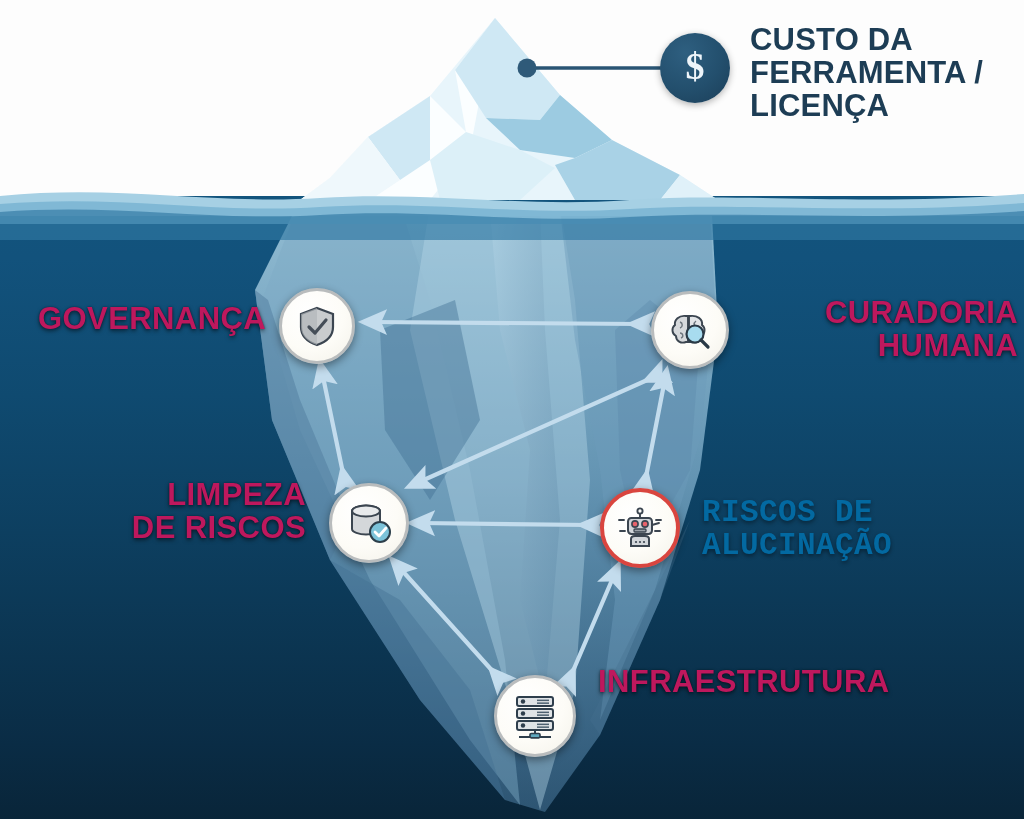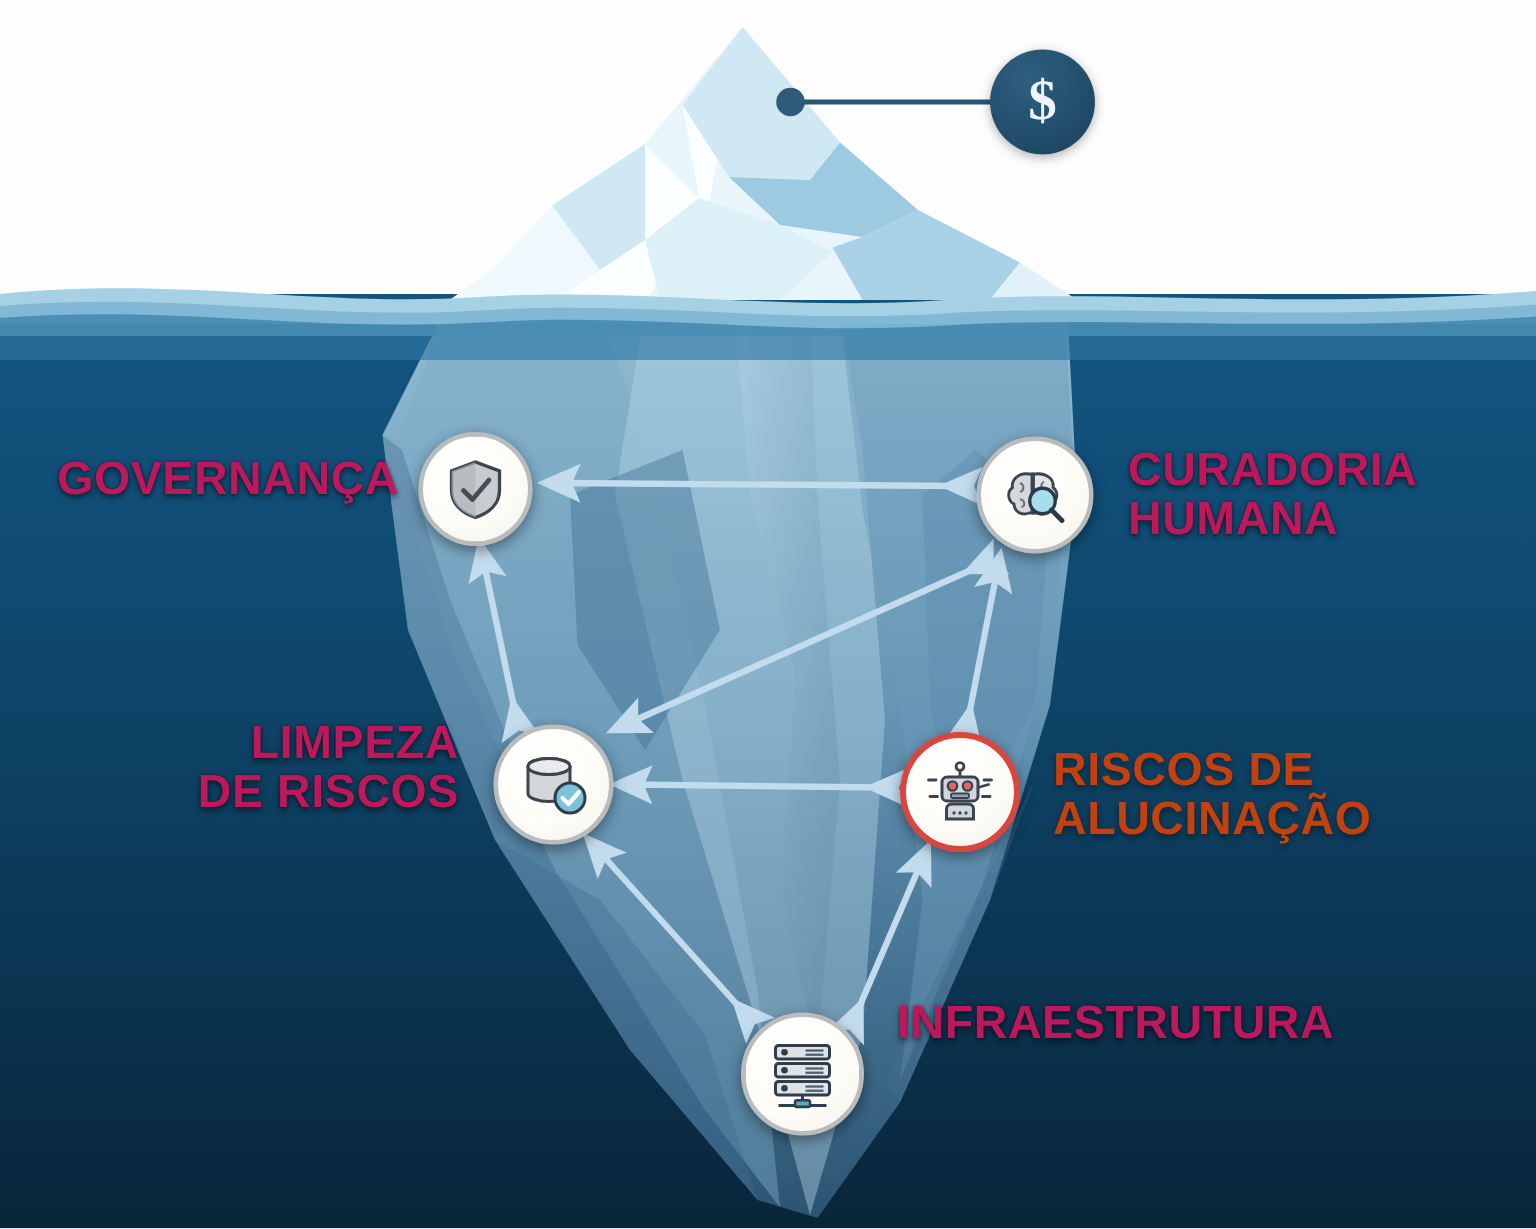--- a/index.html
+++ b/index.html
@@ -29,21 +29,21 @@
   }
   .circ.grey  { border:3px solid #b9bcbd; }
   .circ.red   { border:4px solid #d9453f; }
 
   .label {
     position:absolute; color:#be185d; font-weight:bold;
     letter-spacing:.4px; line-height:1.06;
     text-shadow:0 2px 4px rgba(0,0,0,.55), 0 0 2px rgba(0,0,0,.4);
     white-space:pre-line;
   }
-  .label.red { color:#c2410c; text-shadow:0 2px 4px rgba(0,0,0,.45); }
+  .label.red { color:#0369a1; text-shadow:0 2px 4px rgba(0,0,0,.45);font-family:Liberation Mono, monospace; }
 
   
   .callout-circle {
     position:absolute; width:70px; height:70px; border-radius:50%;
     background:radial-gradient(circle at 36% 28%,#2e5f80 0%,#234f6d 55%,#1b3e58 100%);
     box-shadow:0 2px 7px rgba(0,0,0,.30);
     display:flex; align-items:center; justify-content:center;
   }
   .callout-label {
     position:absolute; color:#1d3d55; font-weight:bold;
@@ -123,40 +123,43 @@
   <svg class="layer" viewBox="0 0 1024 819">
     <line x1="527" y1="68" x2="668" y2="68" stroke="#2a5574" stroke-width="3.4"></line>
     <circle cx="527" cy="68" r="9.5" fill="#2f5a79"></circle>
   </svg>
 
   <div class="callout-circle" style="left:660px; top:33px;">
     <svg width="44" height="44" viewBox="0 0 44 44">
       <text x="22" y="33" text-anchor="middle" font-family="Liberation Serif, serif" font-size="38" font-weight="bold" fill="#eef5fa">$</text>
     </svg>
   </div>
+  <div class="callout-label" style="left:750px; top:24px; width:275px;">CUSTO DA
+FERRAMENTA /
+LICENÇA</div>
 
   <div class="circ grey" style="left:279px; top:288px; width:76px; height:76px;">
     <svg width="44" height="44" viewBox="0 0 44 44">
       <path d="M22,4 L38,10 L38,23 C38,32 31,38 22,41 C13,38 6,32 6,23 L6,10 Z" fill="#c9ccce" stroke="#3b4550" stroke-width="2.2"></path>
       <path d="M22,4 L22,41 C13,38 6,32 6,23 L6,10 Z" fill="#b0b5b9" opacity=".65"></path>
       <path d="M14,23 L20,29 L31,16" fill="none" stroke="#454e58" stroke-width="3.2" stroke-linecap="round" stroke-linejoin="round"></path>
     </svg>
   </div>
   <div class="label" style="left:14px; top:303px; width:252px; font-size:31px; text-align:right;">GOVERNANÇA</div>
 
   <div class="circ grey" style="left:651px; top:291px; width:78px; height:78px;">
     <svg width="48" height="48" viewBox="0 0 48 48">
       <path d="M20,10 C13,9 8,14 9,19 C5,22 6,28 10,30 C10,35 15,38 20,36 L22,36 L22,10 Z" fill="#d6d9dc" stroke="#3b4550" stroke-width="1.9"></path>
       <path d="M24,10 C31,9 37,13 36,19 C40,22 39,28 35,30 C35,35 30,38 25,36 L23,36 L23,10 Z" fill="#e2e5e8" stroke="#3b4550" stroke-width="1.9"></path>
       <path d="M14,16 C17,17 17,21 14,22 M14,27 C17,27 18,31 15,32 M30,15 C27,17 28,21 31,22" fill="none" stroke="#6d757d" stroke-width="1.4"></path>
       <circle cx="29" cy="28" r="8.5" fill="#a8dcef" stroke="#2a3a47" stroke-width="2.2"></circle>
       <line x1="35" y1="34" x2="42" y2="41" stroke="#2a3a47" stroke-width="3.2" stroke-linecap="round"></line>
     </svg>
   </div>
-  <div class="label" style="left:752px; top:297px; width:266px; font-size:31px; text-align:left;">CURADORIA
+  <div class="label" style="left:752px; top:297px; width:266px; font-size:31px; text-align:right;">CURADORIA
 HUMANA</div>
 
   <div class="circ grey" style="left:329px; top:483px; width:80px; height:80px;">
     <svg width="48" height="48" viewBox="0 0 48 48">
       <g stroke="#3b4550" stroke-width="2" fill="#d4d7da">
         <ellipse cx="21" cy="12" rx="14" ry="5.4"></ellipse>
         <path d="M7,12 L7,21 C7,24 14,26.4 21,26.4 C28,26.4 35,24 35,21 L35,12"></path>
         <path d="M7,21 L7,30 C7,33 14,35.4 21,35.4 C28,35.4 35,33 35,30 L35,21"></path>
       </g>
       <ellipse cx="21" cy="12" rx="14" ry="5.4" fill="#e8eaec" stroke="#3b4550" stroke-width="2"></ellipse>

